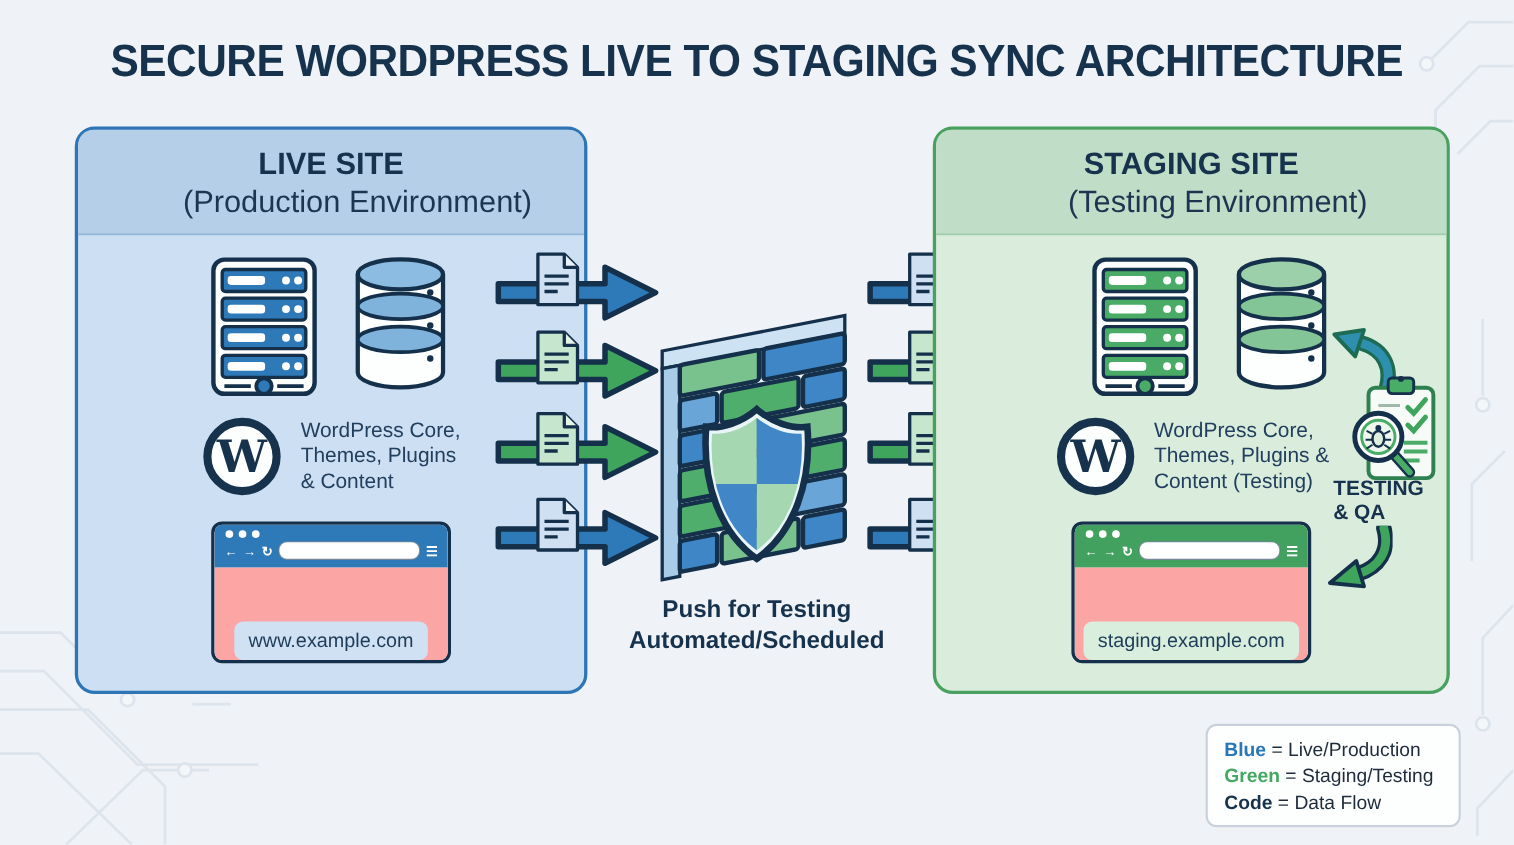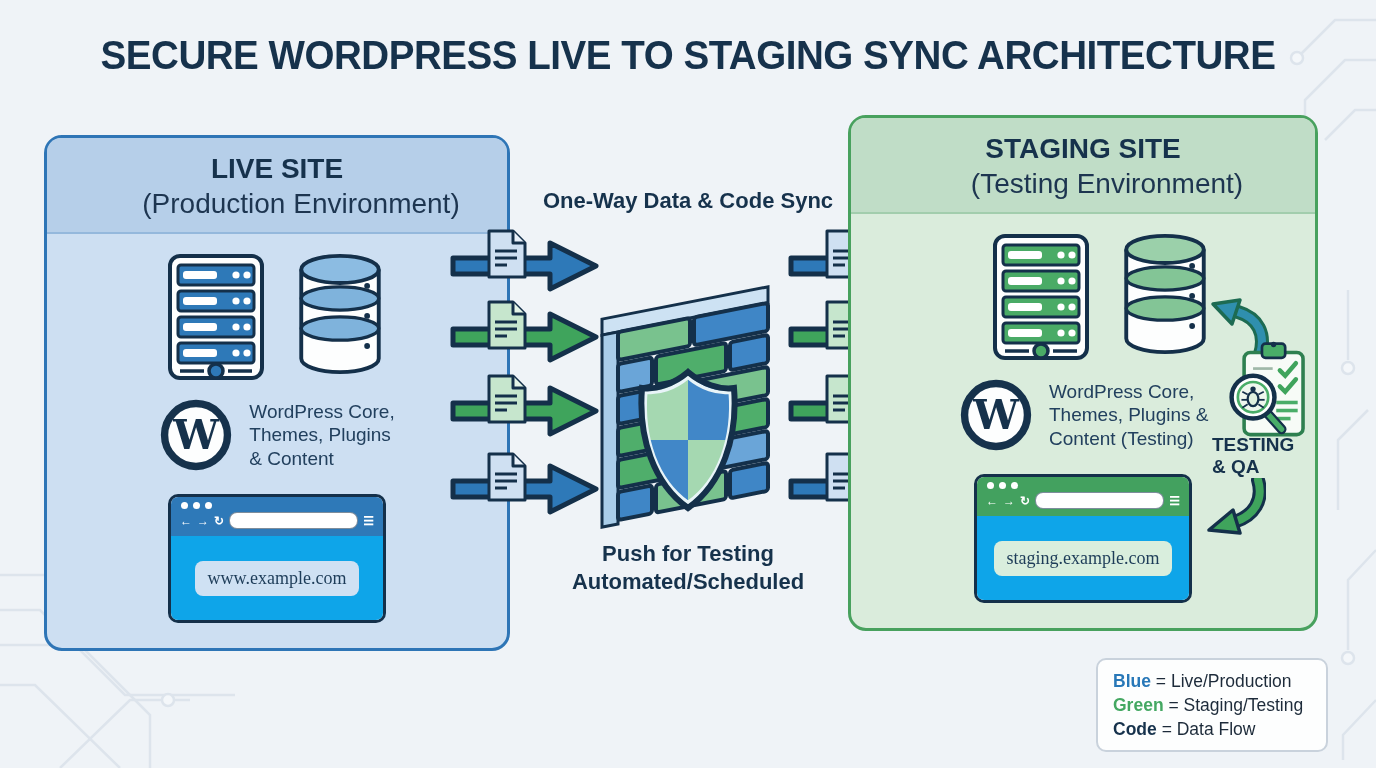--- a/index.html
+++ b/index.html
@@ -7,42 +7,42 @@
   .canvas{position:relative;width:1376px;height:768px;background:#eff3f7;overflow:hidden;}
   .abs{position:absolute;}
   .circuit{position:absolute;pointer-events:none;}
 
   .diagram-title{position:absolute;left:0;top:32px;width:100%;text-align:center;
     font-size:41px;font-weight:800;color:#16324c;letter-spacing:-0.5px;
     transform:scaleX(.94);transform-origin:center;}
 
   .panel{position:absolute;top:115px;width:466px;height:516px;border-radius:18px;
     border:3px solid;box-sizing:border-box;overflow:visible;}
-  .panel-live{left:44px;border-color:#2e75b6;background:#cddff2;margin-top:20px;}
+  .panel-live{left:68px;border-color:#2e75b6;background:#cddff2;}
   .panel-staging{left:848px;width:470px;border-color:#48a15e;background:#daecdc;}
   .panel-header{border-radius:14px 14px 0 0;text-align:center;padding:15px 0 12px 0;}
   .panel-live .panel-header{background:#b6cfe9;border-bottom:2px solid rgba(46,117,182,.25);}
   .panel-staging .panel-header{background:#c0ddc7;border-bottom:2px solid rgba(72,161,94,.25);}
   .panel-heading{font-size:28px;font-weight:800;color:#16324c;}
   .panel-subheading{font-size:28px;color:#1d3550;margin-top:3px;padding-left:48px;}
 
   .icons-row{display:flex;justify-content:center;align-items:flex-start;gap:26px;margin-top:18px;}
   .wp-row{display:flex;justify-content:center;align-items:center;gap:16px;margin-top:16px;}
   .wp-text{font-size:19px;color:#22405e;font-weight:500;line-height:1.22;}
 
   .browser{width:212px;margin:22px auto 0 auto;border:3px solid #14304a;border-radius:10px;
     overflow:hidden;background:#fff;}
   .browser-top{padding:5px 10px 1px 10px;display:flex;gap:5px;}
   .panel-live .browser-top,.panel-live .browser-nav{background:#2e79b8;}
   .panel-staging .browser-top,.panel-staging .browser-nav{background:#43a15f;}
   .b-dot{width:7px;height:7px;border-radius:50%;background:#fff;}
   .browser-nav{display:flex;align-items:center;gap:5px;padding:2px 9px 7px 9px;}
   .nav-glyph{color:#fff;font-size:12px;font-weight:700;line-height:1;}
   .url-pill{flex:1;height:15px;background:#fff;border-radius:8px;border:1px solid rgba(20,48,74,.55);}
-  .browser-body{height:84px;display:flex;align-items:center;justify-content:center;background:#0ea5e9;font-family:Liberation Serif, serif;}
+  .browser-body{height:84px;display:flex;align-items:flex-end;justify-content:center;background:#fca5a5;}
   .url-chip{border-radius:8px;padding:7px 13px;font-size:18px;color:#1d3c58;font-weight:500;}
   .panel-live .url-chip{background:#cfe1f3;}
   .panel-staging .url-chip{background:#d9eedd;}
 
   .sync-label-top{position:absolute;left:524px;top:188px;width:328px;text-align:center;
     font-size:22px;font-weight:700;color:#16324c;}
   .sync-label-bottom{position:absolute;left:524px;top:540px;width:328px;text-align:center;
     font-size:22px;font-weight:700;color:#16324c;line-height:28px;}
 
   .sync-arrow{position:absolute;width:150px;height:62px;}
@@ -161,21 +161,20 @@
         <span class="nav-glyph">↻</span>
         <span class="url-pill"></span>
         <span class="nav-glyph">☰</span>
       </div>
       <div class="browser-body">
         <span class="url-chip">www.example.com</span>
       </div>
     </div>
   </div>
 
-  <div class="sync-label-top">One-Way Data &amp; Code Sync</div>
 
   <svg class="abs" style="left:588px;top:276px" width="200" height="272" viewBox="0 0 200 272">
     <g transform="translate(30,30) skewY(-11)">
       <rect x="-16" y="10" width="166" height="16" fill="#cde2f3" stroke="#14304a" stroke-width="3"></rect>
       <rect x="-16" y="26" width="16" height="192" fill="#a9cde9" stroke="#14304a" stroke-width="3"></rect>
       <g stroke="#14304a" stroke-width="4">
         <rect x="0" y="26" width="72" height="28" rx="3" fill="#79c28e"></rect>
         <rect x="76" y="26" width="74" height="28" rx="3" fill="#3f86c6"></rect>
         <rect x="0" y="58" width="34" height="28" rx="3" fill="#6aa5d8"></rect>
         <rect x="38" y="58" width="70" height="28" rx="3" fill="#4fae6b"></rect>

